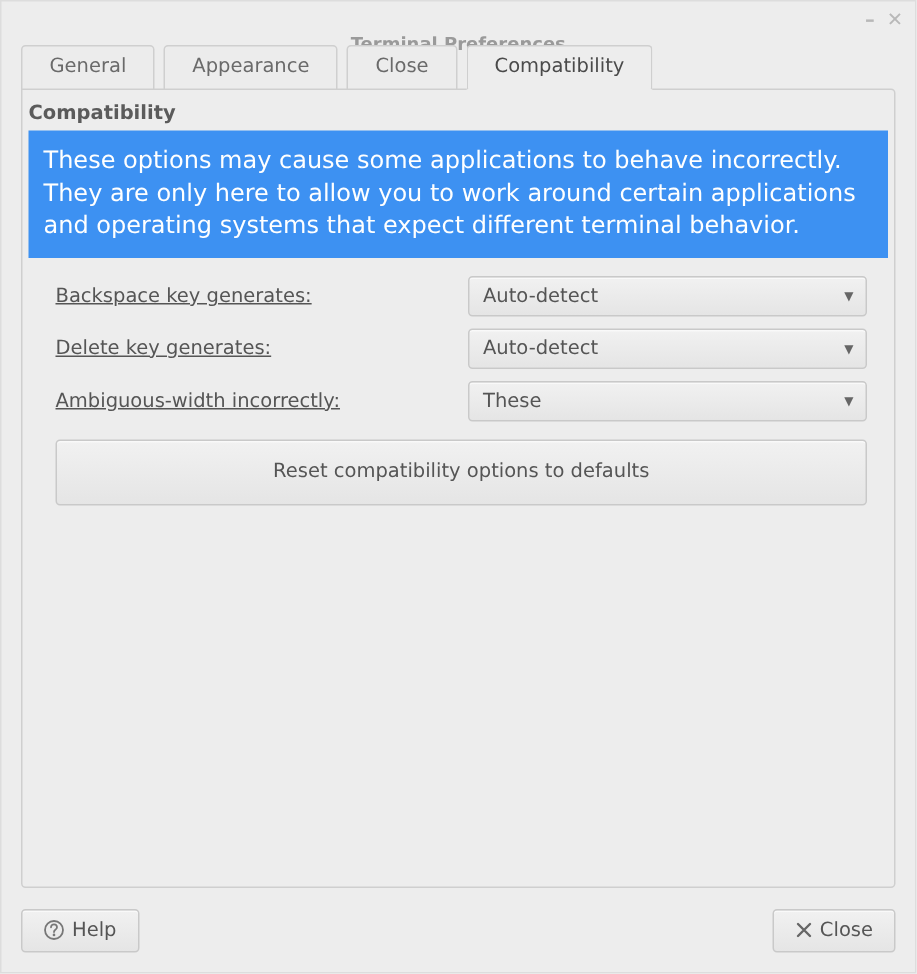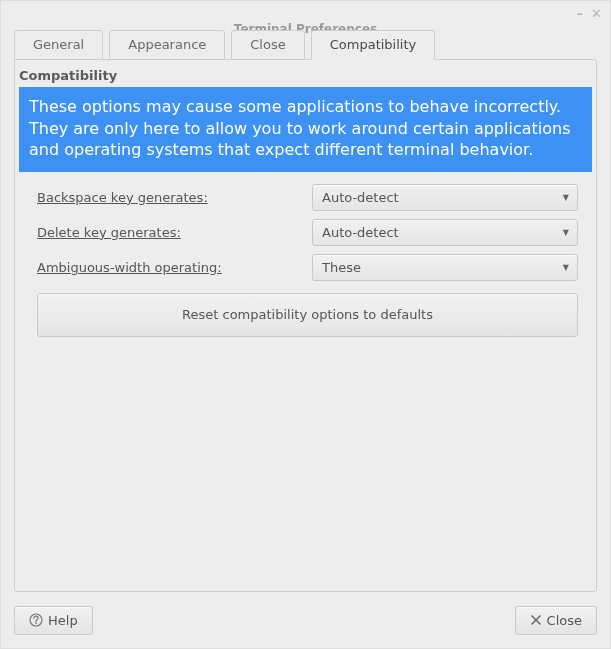--- a/index.html
+++ b/index.html
@@ -209,21 +209,21 @@
 
         <div class="form-row">
           <div class="label">Delete key generates:</div>
           <div class="combo">
             <span class="val">Auto-detect</span>
             <span class="arrow">▼</span>
           </div>
         </div>
 
         <div class="form-row">
-          <div class="label">Ambiguous-width operating:</div>
+          <div class="label">Ambiguous-width incorrectly:</div>
           <div class="combo">
             <span class="val">These</span>
             <span class="arrow">▼</span>
           </div>
         </div>
 
       </div>
 
       <div class="reset-btn">
         <span>Reset compatibility options to defaults</span>

